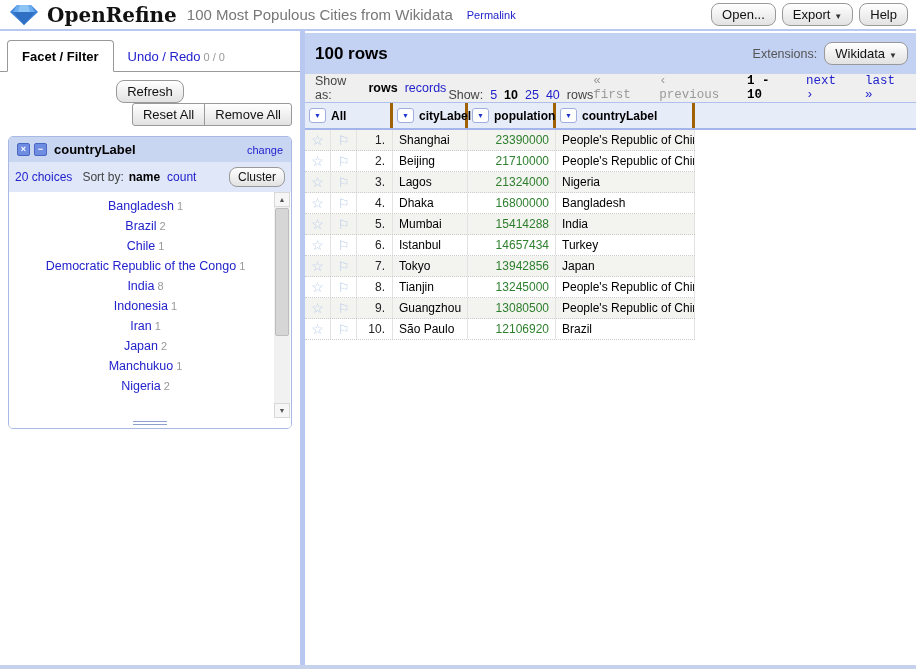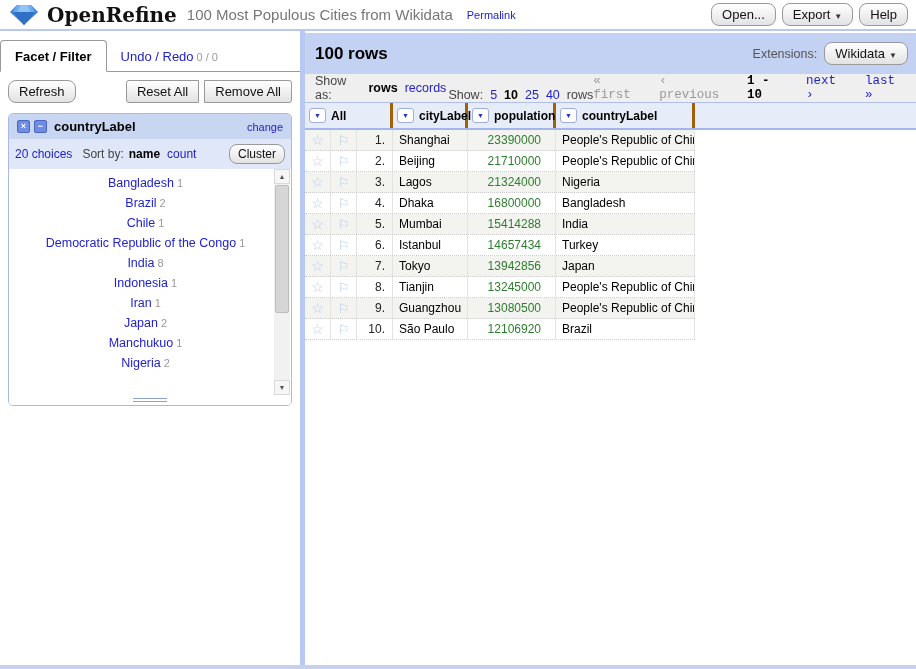--- a/index.html
+++ b/index.html
@@ -20,30 +20,30 @@
     padding:3px 10px; cursor:pointer; white-space:nowrap; }
   .btn .caret { font-size:8px; color:#333; margin-left:4px; }
 
   
   .left-panel { position:absolute; left:0; top:33px; width:300px; bottom:0; background:#fff; }
   .v-divider { position:absolute; left:300px; top:31px; width:5px; bottom:0; background:#b9c8f0; }
   .main-panel { position:absolute; left:305px; top:33px; right:0; bottom:0; background:#fff; }
   .bottom-strip { position:absolute; left:0; bottom:0; width:916px; height:4px; background:#c6d1ec; }
 
   
-  .tabbar { height:39px; border-bottom:1px solid #999; display:flex; align-items:flex-end; }
+  .tabbar { height:39px; border-bottom:1px solid #999; display:flex; align-items:flex-end; padding-left:7px; }
   .tab { font-size:13px; padding:8px 14px 7px 14px; cursor:pointer; }
   .tab.active { background:#fff; border:1px solid #999; border-bottom:1px solid #fff;
     border-radius:4px 4px 0 0; margin-bottom:-1px; font-weight:bold; color:#000; }
   .tab.inactive { color:#2222cc; }
   .tab .tab-sub { font-size:11px; color:#999; font-weight:normal; margin-left:3px; }
 
   
-  .left-actions { display:flex; align-items:center; padding:8px 8px 6px 8px; }
-  .btn-group { margin-left:auto; display:flex;gap:6px; }
+  .left-actions { display:flex; align-items:center; padding:8px 8px 6px 8px;flex-direction:column; }
+  .btn-group { margin-left:auto; display:flex; }
   .btn-group .btn:first-child { border-radius:3px 0 0 3px; }
   .btn-group .btn:last-child { border-radius:0 3px 3px 0; margin-left:-1px; }
 
   
   .facet-box { margin:4px 8px 0 8px; border:1px solid #a9b9e4; border-radius:5px; overflow:hidden; background:#fff; }
   .facet-header { background:#c9d6f2; padding:5px 8px; display:flex; align-items:center; }
   .mini-icon { width:13px; height:13px; background:#6e8ce2; border:1px solid #4a66c0; border-radius:2px;
     color:#fff; font-size:9px; line-height:11px; text-align:center; font-weight:bold; margin-right:4px; cursor:pointer; flex:0 0 auto; }
   .facet-title { font-size:13px; font-weight:bold; margin-left:3px; }
   .facet-change { margin-left:auto; font-size:11px; color:#2222cc; cursor:pointer; }
@@ -99,21 +99,21 @@
   .c-star { width:26px; } .c-flag { width:26px; } .c-idx { width:36px; }
   .th-fill { flex:1; border-right:none; }
 
   .trow { display:flex; height:21px; align-items:center; border-bottom:1px dotted #ccc; width:390px; }
   .trow.shade { background:#f3f3f0; }
   .td { height:100%; display:flex; align-items:center; border-right:1px solid #e3e3e3; font-size:12px; overflow:hidden; }
   .td-star, .td-flag { justify-content:center; color:#b9cdea; cursor:pointer; }
   .td-star { font-size:14px; } .td-flag { font-size:13px; }
   .td-idx { justify-content:flex-end; padding-right:7px; color:#222; }
   .td-city, .td-country { padding-left:6px; color:#000; white-space:nowrap; }
-  .td-pop { justify-content:flex-end; padding-right:14px; color:#2d7f2d; }
+  .td-pop { justify-content:flex-end; padding-right:6px; color:#2d7f2d; }
 </style>
 </head>
 <body>
 
 <div id="app">
 
   <div class="top-header">
     <svg class="logo" viewBox="0 0 30 22">
       <polygon points="8,1 22,1 29,8 15,21 1,8" fill="#3c82d6"></polygon>
       <polygon points="8,1 22,1 26,8 4,8" fill="#6aaef0"></polygon>

